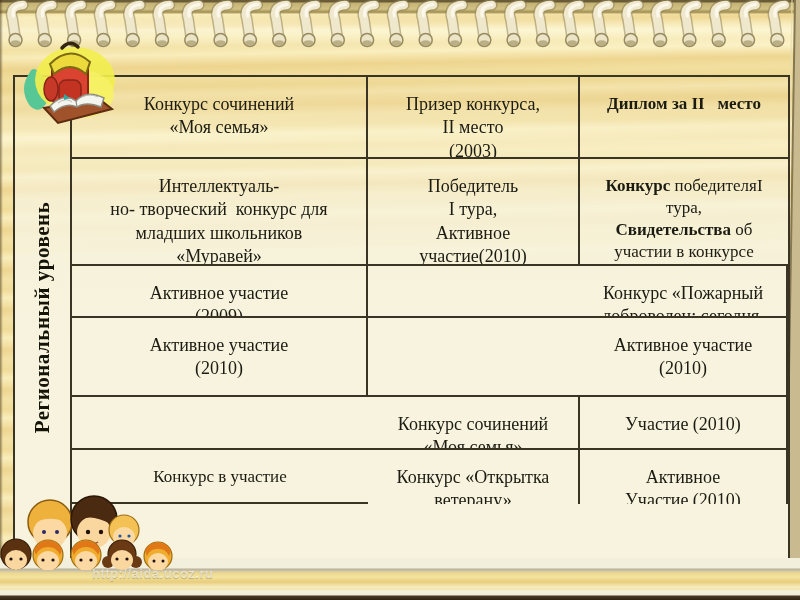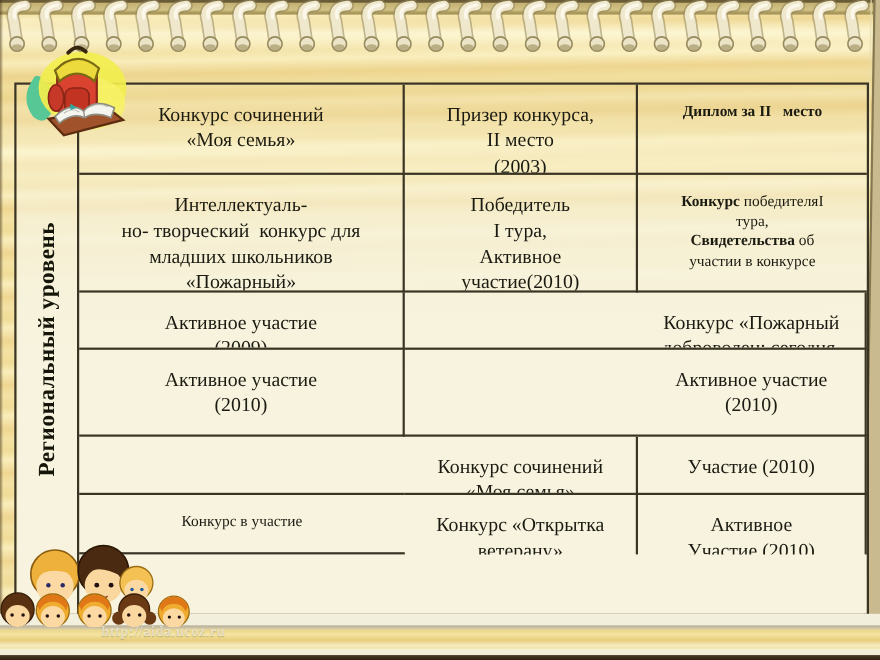--- a/index.html
+++ b/index.html
@@ -24,38 +24,38 @@
   .rings{position:absolute;left:0;top:0;width:800px;height:54px;}
 
   
   .footer-band{position:absolute;left:0;top:558px;width:800px;height:42px;
     background:linear-gradient(180deg,
       #f2efdc 0px,#f2efdc 10px,
       #b7af99 11px,#cfc6a8 13px,
       #ecd88e 15px,#f4e49f 19px,#e8cd7c 24px,#f6ecc0 29px,#f1e5ac 31px,
       #f4f0d9 33px,#f0ecd6 37px,
       #473723 38px,#2f2212 42px);}
-  .watermark{position:absolute;left:92px;top:566px;font-family:Liberation Serif, serif;
+  .watermark{position:absolute;left:92px;top:566px;font-family:Liberation Sans, sans-serif;
     font-size:13px;font-weight:bold;color:rgba(255,255,255,.55);letter-spacing:.5px;
     text-shadow:0 1px 1px rgba(120,100,50,.4);z-index:9;}
 
   
   .tbl{position:absolute;left:13px;top:75px;width:777px;height:485px;
     display:grid;grid-template-columns:57px 296px 212px auto;
     grid-template-rows:82px 107px 52px 79px 53px 54px auto;
     border:2px solid #3a3425;box-sizing:border-box;
     background:linear-gradient(180deg,rgba(247,243,222,.05) 0,rgba(247,243,222,.18) 70px,
       rgba(247,243,222,.78) 125px,rgba(247,243,222,.97) 200px,#f7f3de 260px);
     color:#1b1b12;}
   .cell{border-right:2px solid #3a3425;border-bottom:2px solid #3a3425;
     text-align:center;font-size:18px;line-height:1.3;padding:16px 6px 0 6px;
     white-space:pre-wrap;box-sizing:border-box;overflow:hidden;}
   .cell.lastcol{border-right:none;}
   .cell.lastrow{border-bottom:none;}
-  .cell.award{font-size:14px;}
+  .cell.award{font-size:17px;}
   .b{font-weight:bold;}
   .labelcell{grid-column:1;grid-row:1 / span 7;border-right:2px solid #3a3425;
     display:flex;align-items:center;justify-content:center;overflow:visible;}
   .labelcell span{transform:rotate(-90deg);white-space:nowrap;font-weight:bold;
     font-size:21px;color:#141408;letter-spacing:.5px;}
 
   
   .backpack{position:absolute;left:20px;top:34px;width:100px;height:92px;z-index:6;}
   .children{position:absolute;left:0px;top:492px;width:215px;height:78px;z-index:8;}
 </style>
@@ -219,21 +219,21 @@
     <div class="cell">Конкурс сочинений
 «Моя семья»</div>
     <div class="cell">Призер конкурса,
 II место
 (2003)</div>
     <div class="cell lastcol award b">Диплом за II   место</div>
 
     <div class="cell">Интеллектуаль-
 но- творческий  конкурс для
 младших школьников
-«Пожарный»</div>
+«Муравей»</div>
     <div class="cell">Победитель
 I тура,
 Активное
 участие(2010)</div>
     <div class="cell lastcol award"><span class="b">Конкурс</span><span> победителяI
 тура,
 </span><span class="b">Свидетельства</span><span> об
 участии в конкурсе</span></div>
 
     <div class="cell">Активное участие

